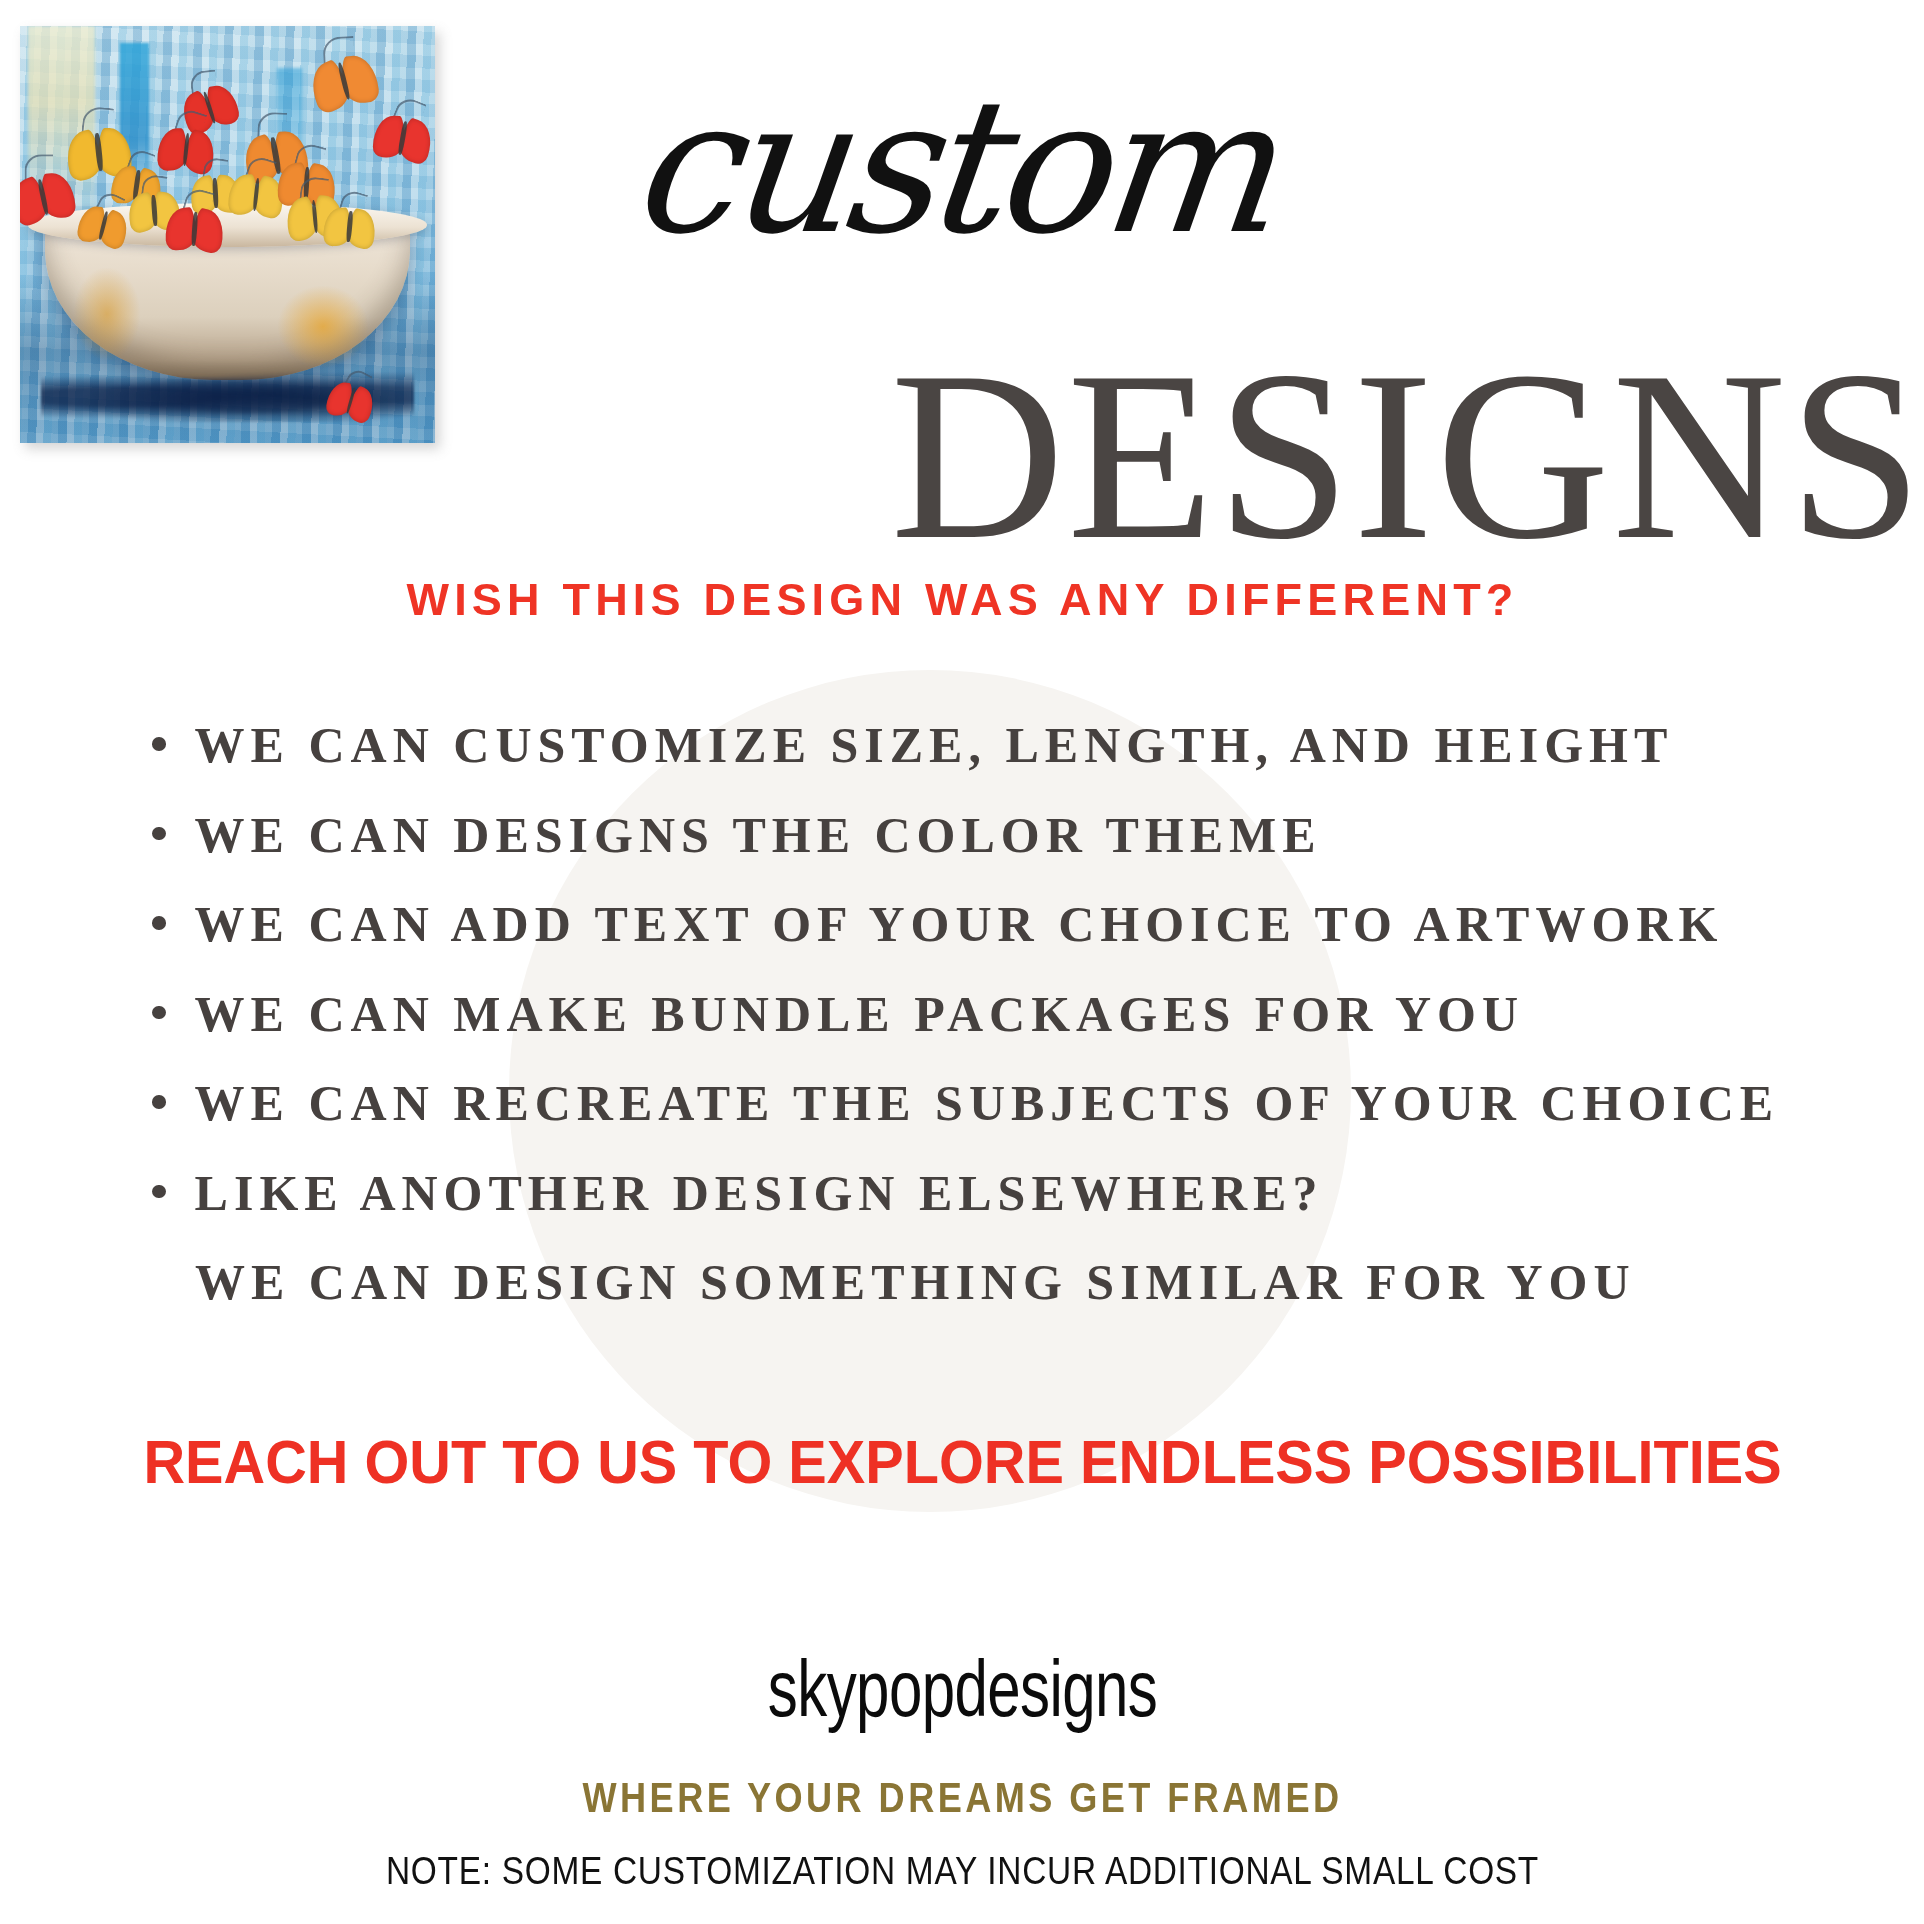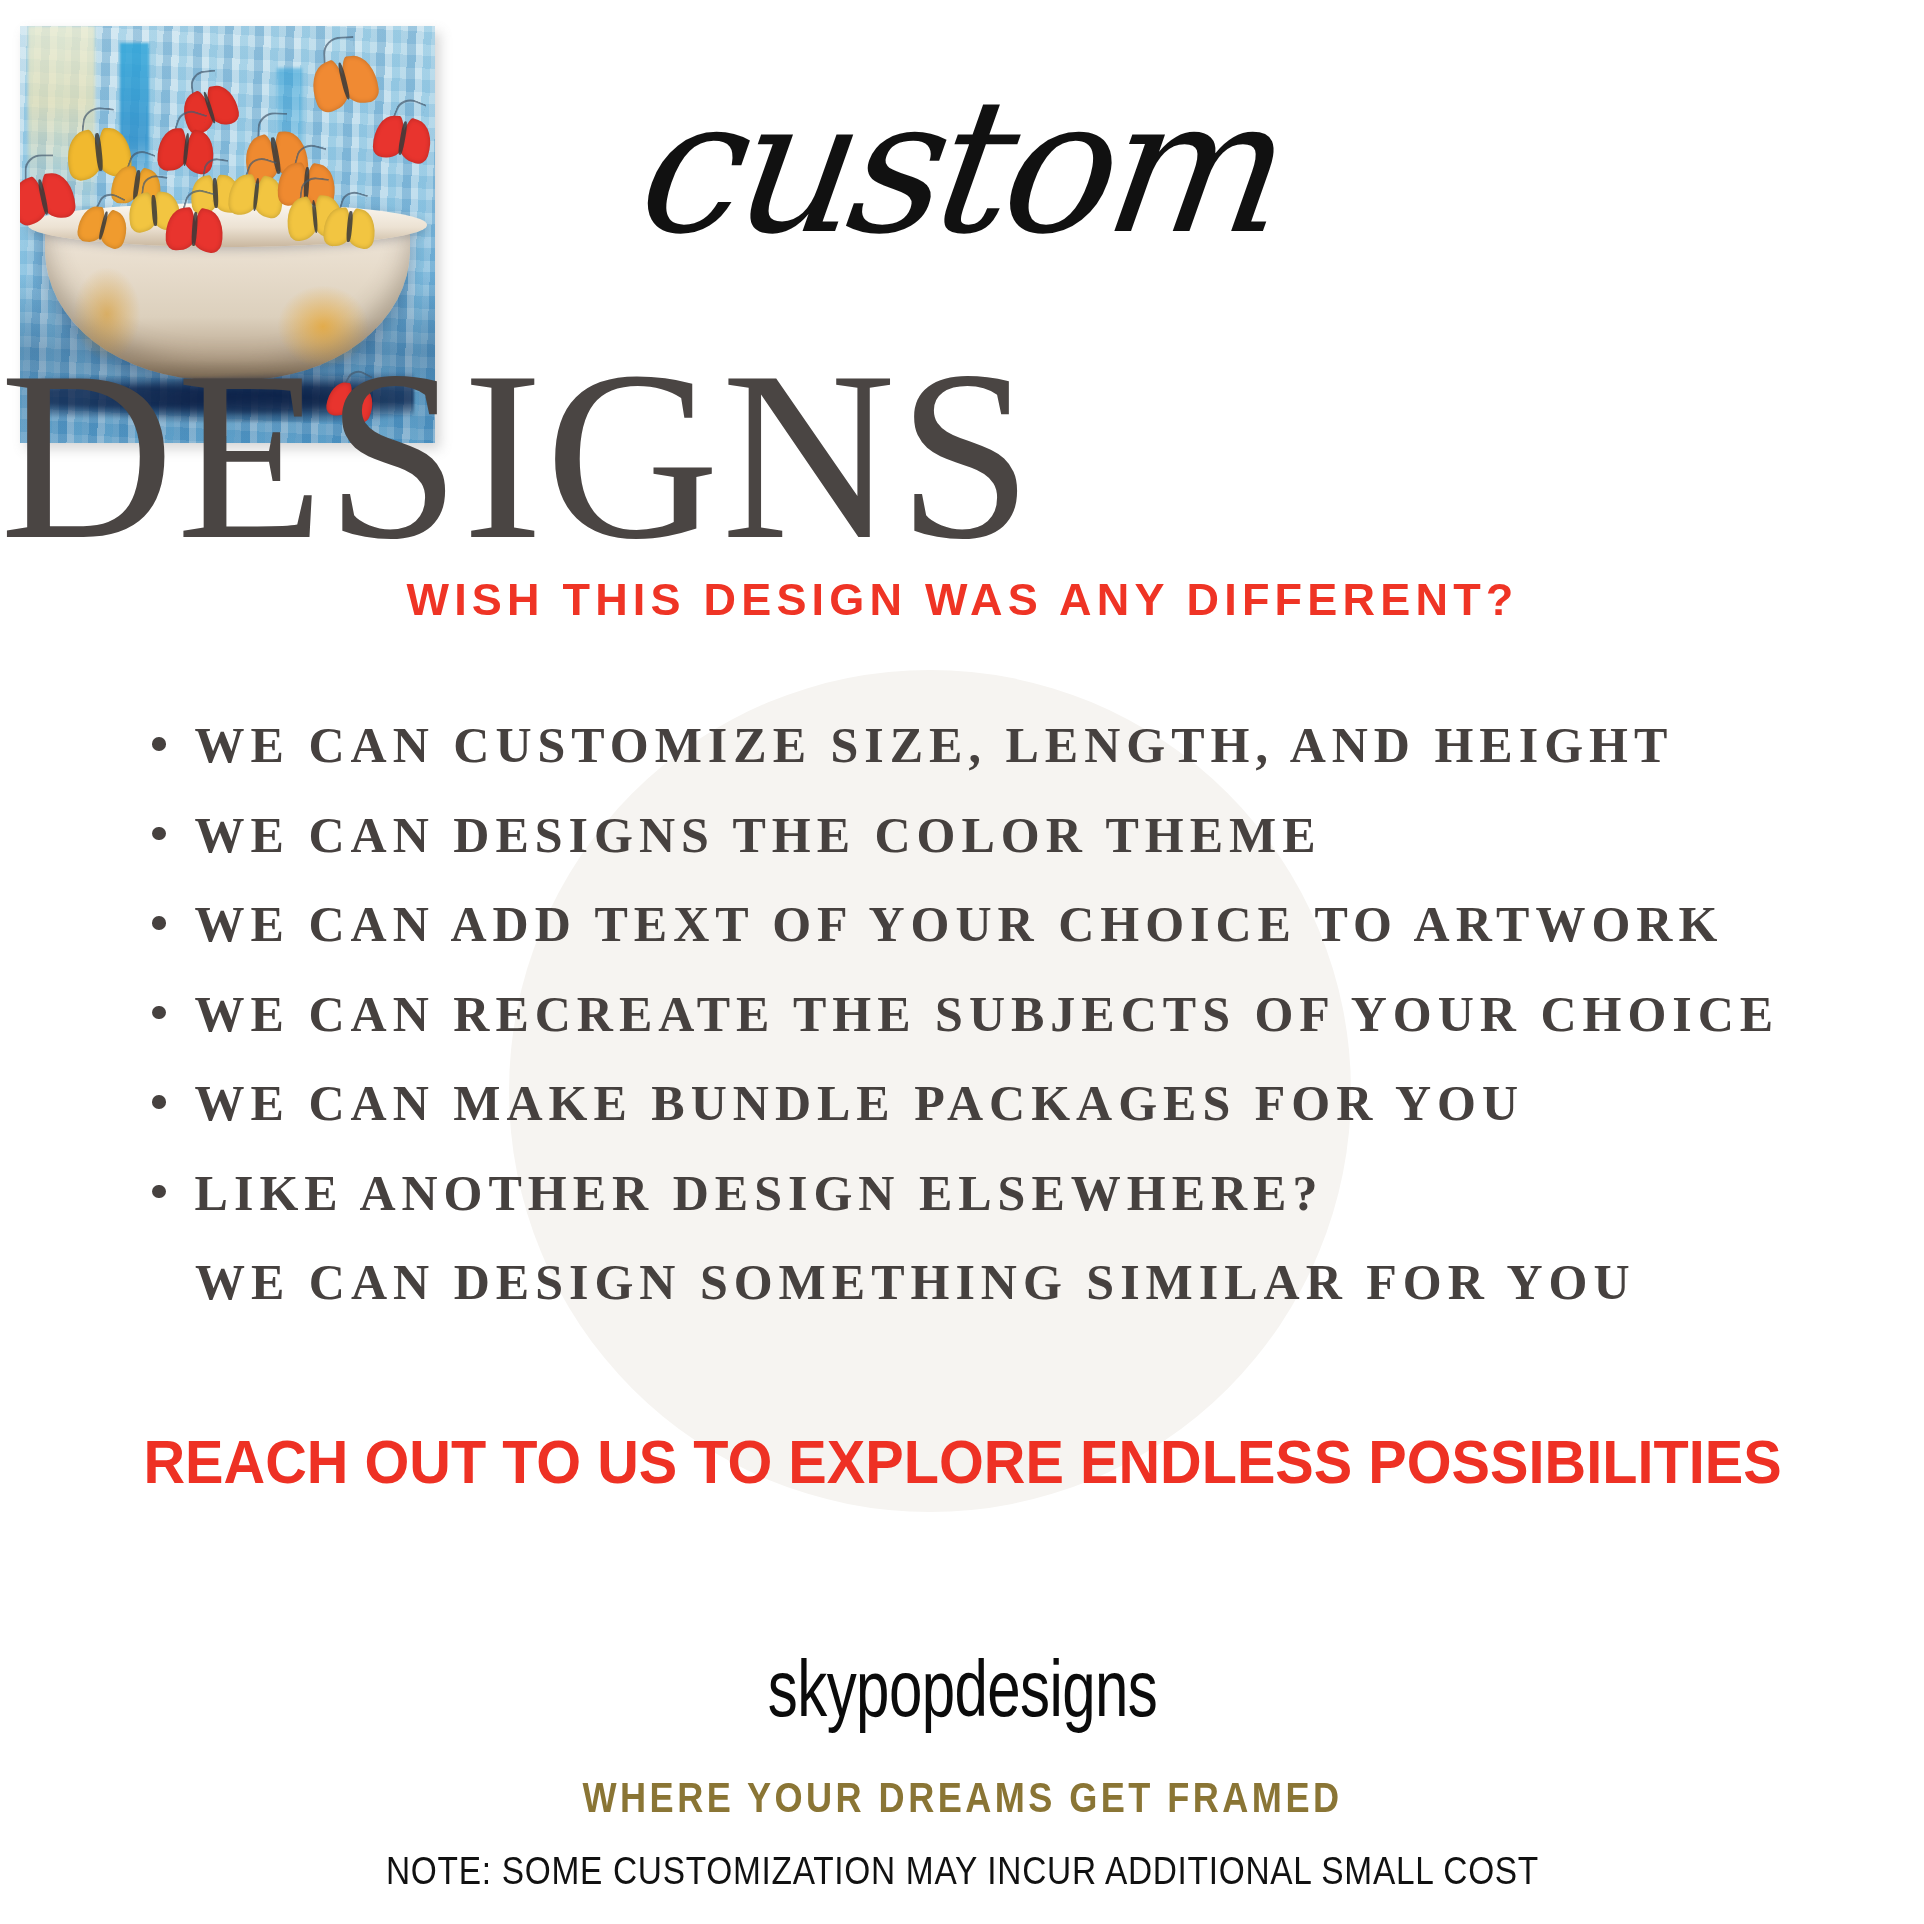--- a/index.html
+++ b/index.html
@@ -129,21 +129,21 @@
     font-weight:400;
     font-size:186px;
     line-height:1;
     letter-spacing:-8px;
     color:#111111;
     z-index:4;
     transform:skewX(-9deg);
   }
   #main-title{
     position:absolute; left:0; right:0; top:335px;
-    text-align:left;
+    text-align:right;
     font-family:"Liberation Serif", serif;
     font-weight:400;
     font-size:241px;
     line-height:1;
     letter-spacing:2.4px;
     color:#4a4543;
     z-index:4;
   }
   #subtitle-question{
     position:absolute; left:0; right:0; top:574px;
@@ -373,25 +373,25 @@
     <li class="list-item">
       <span class="bullet-dot"></span>
       <span class="item-text">WE CAN DESIGNS THE COLOR THEME</span>
     </li>
     <li class="list-item">
       <span class="bullet-dot"></span>
       <span class="item-text">WE CAN ADD TEXT OF YOUR CHOICE TO ARTWORK</span>
     </li>
     <li class="list-item">
       <span class="bullet-dot"></span>
+      <span class="item-text">WE CAN MAKE BUNDLE PACKAGES FOR YOU</span>
+    </li>
+    <li class="list-item">
+      <span class="bullet-dot"></span>
       <span class="item-text">WE CAN RECREATE THE SUBJECTS OF YOUR CHOICE</span>
-    </li>
-    <li class="list-item">
-      <span class="bullet-dot"></span>
-      <span class="item-text">WE CAN MAKE BUNDLE PACKAGES FOR YOU</span>
     </li>
     <li class="list-item">
       <span class="bullet-dot"></span>
       <span class="item-text">LIKE ANOTHER DESIGN ELSEWHERE?</span>
     </li>
     <li class="list-item continuation">
       <span class="item-text">WE CAN DESIGN SOMETHING SIMILAR FOR YOU</span>
     </li>
   </ul>
 

